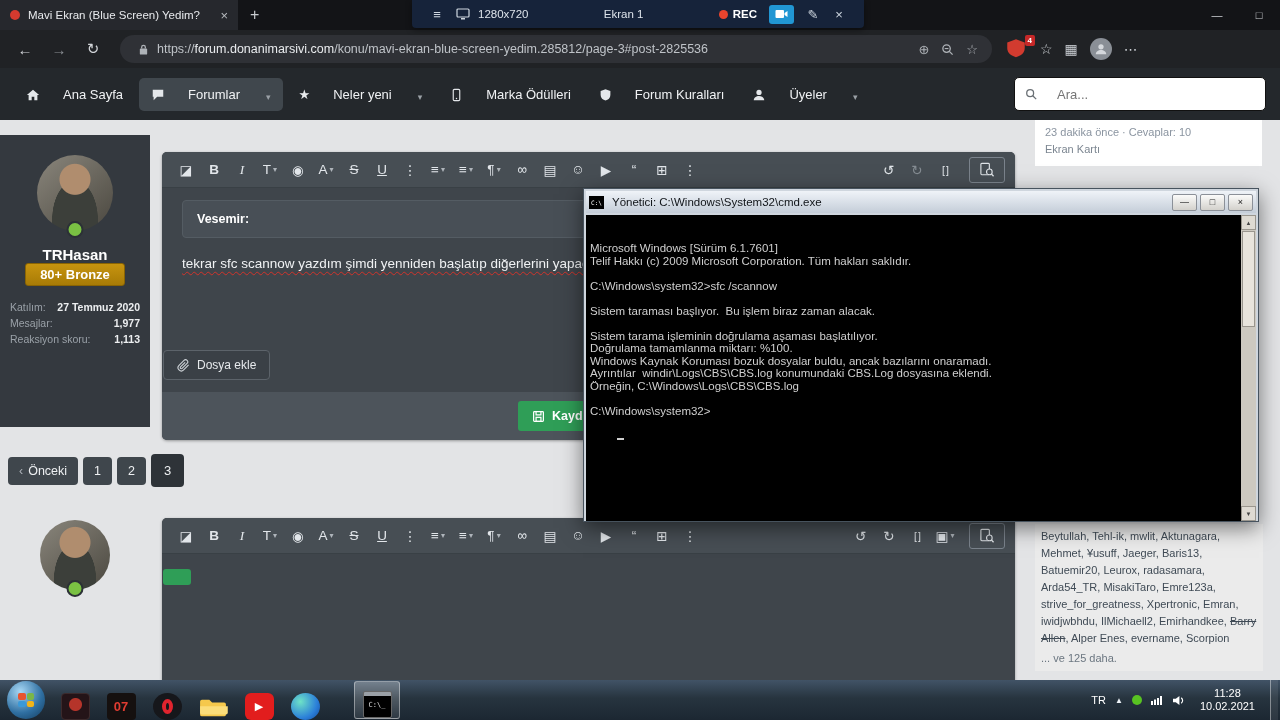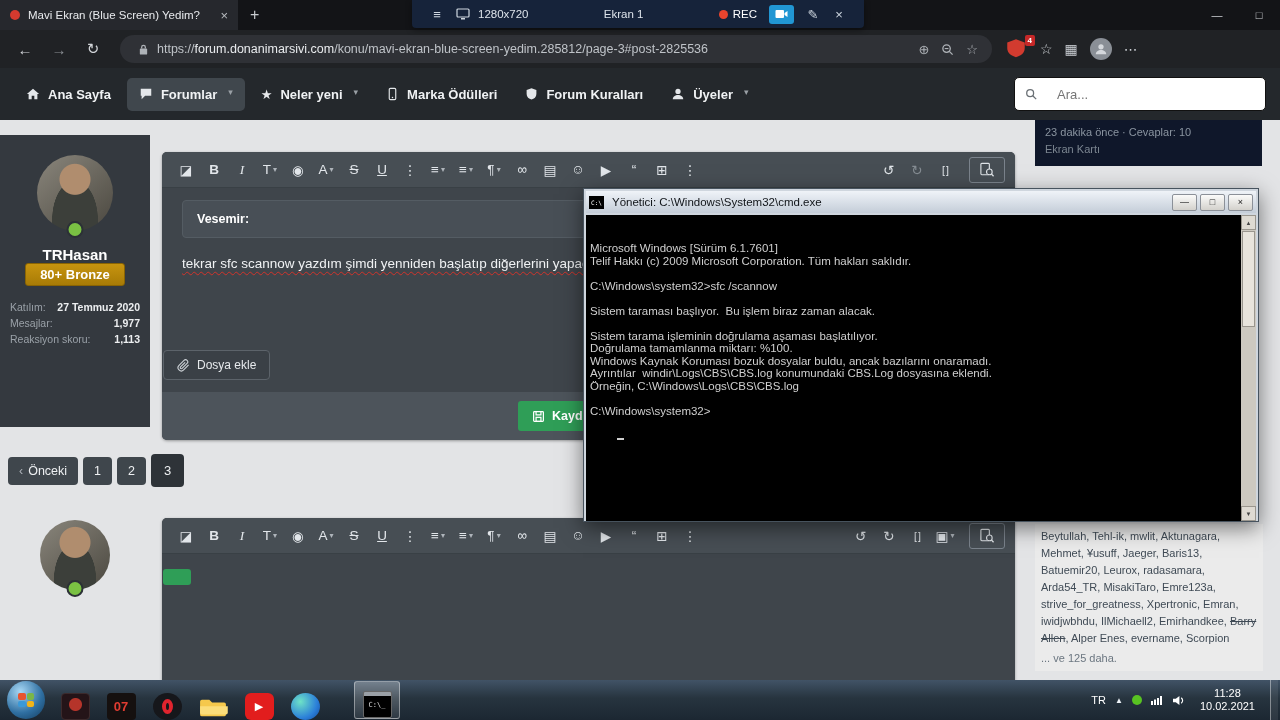--- a/index.html
+++ b/index.html
@@ -16,51 +16,51 @@
 .newtab{color:#c8cbcf;font-size:16px;margin-left:12px;cursor:pointer}
 .wincontrols{margin-left:auto;display:flex}
 .wincontrols span{width:42px;height:30px;display:flex;align-items:center;justify-content:center;color:#cfd2d6;font-size:11px;cursor:pointer}
 
 
 .recorder{position:absolute;left:412px;top:0;width:452px;height:28px;background:#16233a;display:flex;align-items:center;padding:0 12px;z-index:50;color:#dde3ea;border-radius:0 0 4px 4px;box-shadow:0 2px 6px rgba(0,0,0,.4)}
 .rec-item{display:inline-flex;align-items:center;justify-content:center;min-width:18px;font-size:13px;color:#cfd7e0;cursor:pointer;margin:0 4px}
 .rec-res{font-size:11.5px;margin-left:2px}
 .rec-screen{font-size:11.5px}
 .rec-spacer{flex:1}
-.rec-btn{display:flex;align-items:center;gap:5px;font-size:11.5px;font-weight:normal;color:#fff;cursor:pointer;margin-right:6px}
+.rec-btn{display:flex;align-items:center;gap:5px;font-size:11.5px;font-weight:bold;color:#fff;cursor:pointer;margin-right:6px}
 .rec-dot{width:9px;height:9px;border-radius:50%;background:#e8442e}
 .rec-cam{width:25px;height:19px;background:#2196d3;border-radius:3px;display:flex;align-items:center;justify-content:center;cursor:pointer;margin:0 6px}
 
 
 .addrrow{position:absolute;left:0;top:30px;width:100%;height:38px;background:#202225;display:flex;align-items:center;gap:4px;padding:0 10px;z-index:10}
 .nav-ico{width:30px;height:28px;display:flex;align-items:center;justify-content:center;color:#d2d5d9;font-size:15px;cursor:pointer}
 .nav-ico.dim{color:#8b8f94}
 .urlpill{width:872px;height:28px;background:#2f3136;border-radius:14px;display:flex;align-items:center;gap:8px;padding:0 14px;margin-left:8px}
 .url{font-size:12.5px;color:#bfc3c8;white-space:nowrap;overflow:hidden;flex:1}
 .url .host{color:#e9ebee}
 .pill-ico{color:#aeb2b7;font-size:13px;cursor:pointer;margin-left:4px;display:inline-flex;align-items:center}
 .ext-area{display:flex;align-items:center;gap:12px;margin-left:10px}
 .ext-ublock{position:relative;width:22px;height:22px;cursor:pointer}
 .ext-badge{position:absolute;top:-3px;right:-7px;background:#c62828;color:#fff;font-size:8px;font-weight:bold;padding:1px 3px;border-radius:2px}
 .ext-ico{color:#c9cdd2;font-size:14px;cursor:pointer}
 .avatar-mini{width:22px;height:22px;border-radius:50%;background:#8a8f96;display:flex;align-items:center;justify-content:center;cursor:pointer}
 
 
 .forumnav{position:absolute;left:0;top:68px;width:100%;height:52px;background:#24282c;display:flex;align-items:center;padding:0 14px;gap:4px;z-index:5}
-.fnav-item{display:flex;align-items:flex-start;gap:8px;color:#f0f2f4;font-size:13px;font-weight:bold;padding:9px 12px;border-radius:5px;cursor:pointer;white-space:nowrap}
+.fnav-item{display:flex;align-items:flex-end;gap:23px;color:#f0f2f4;font-size:13px;font-weight:normal;padding:9px 12px;border-radius:5px;cursor:pointer;white-space:nowrap}
 .fnav-item.active{background:#40474d}
 .fnav-caret{color:#9aa0a6;font-size:9px;margin-left:3px}
 .fnav-star{color:#e8eaed;font-size:13px}
 .fsearch{margin-left:auto;width:252px;height:34px;background:#fff;border-radius:5px;display:flex;align-items:center;gap:20px;padding:0 10px;border:1px solid #111}
 .fsearch input{border:0;outline:0;background:transparent;font-size:13px;color:#555;width:100%;font-family:inherit}
 
 
 .content{position:absolute;left:0;top:120px;width:100%;height:560px;background:#e3e4e6;overflow:hidden}
 
-.thread-widget{position:absolute;left:1035px;top:0;width:227px;height:46px;background:#0f172a;padding:6px 10px;font-size:11px}
+.thread-widget{position:absolute;left:1035px;top:0;width:227px;height:46px;background:#ffffff;padding:6px 10px;font-size:11px}
 .thread-meta{color:#8a94a0}
 .thread-cat{margin-top:5px;color:#7c8691}
 
 .postcard{position:absolute;left:0;top:15px;width:150px;height:292px;background:#34393f;display:flex;flex-direction:column;align-items:center;padding-top:20px}
 .avatar{width:76px;height:76px;border-radius:50%;position:relative;flex:none;background:radial-gradient(circle at 50% 32%,#b08d6e 0 15px,rgba(0,0,0,0) 16px),radial-gradient(ellipse at 50% 85%,#3c3f3a 0 42%,rgba(0,0,0,0) 43%),linear-gradient(140deg,#8a867c,#4a473f)}
 .avatar::after{content:"";position:absolute;left:50%;bottom:-7px;transform:translateX(-50%);width:13px;height:13px;border-radius:50%;background:#7ac143;border:2px solid #2c3136}
 .post-user{margin-top:15px;color:#fff;font-size:15px;font-weight:bold}
 .post-badge{margin-top:0;background:linear-gradient(#c7940f,#a87b06);color:#fff;font-size:13px;font-weight:bold;padding:3px 14px;border-radius:3px;border:1px solid #8a6403;cursor:pointer}
 .post-stats{margin-top:11px;width:100%;padding:0 10px;font-size:10.5px}
 .stat{display:flex;justify-content:space-between;margin:4px 0}

